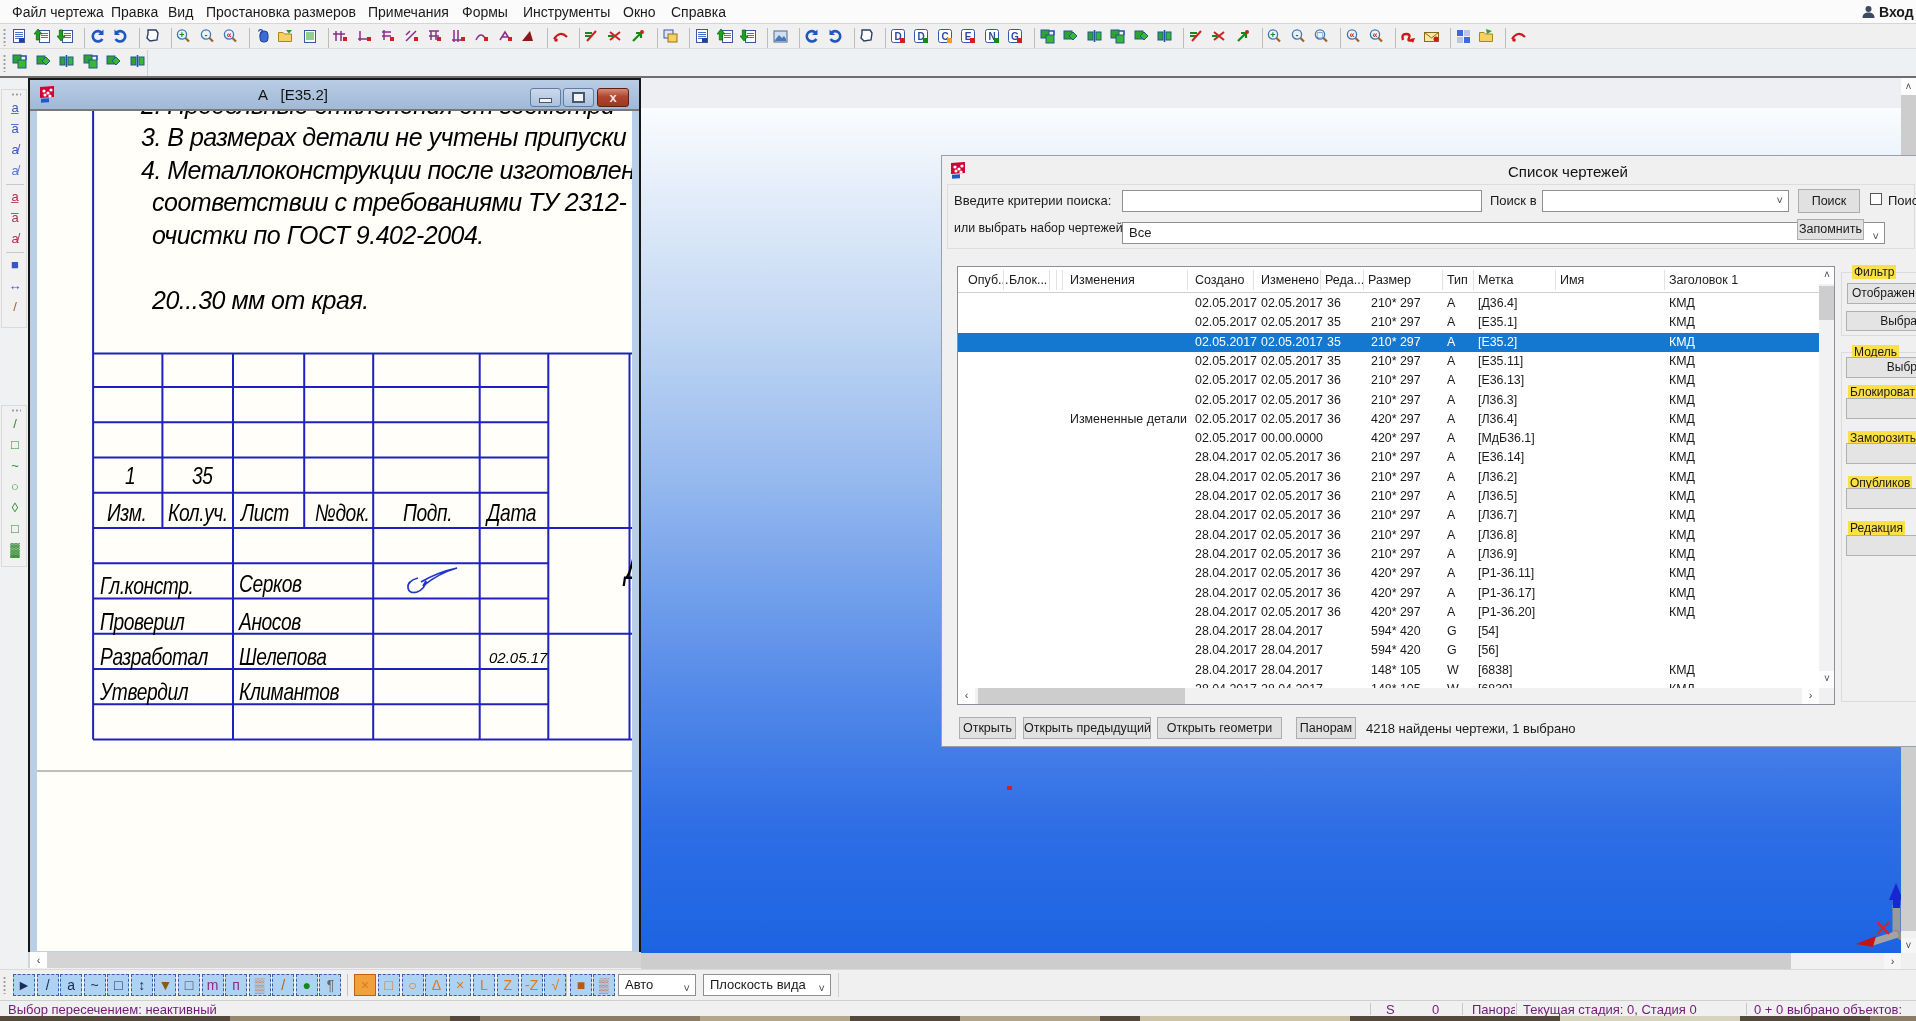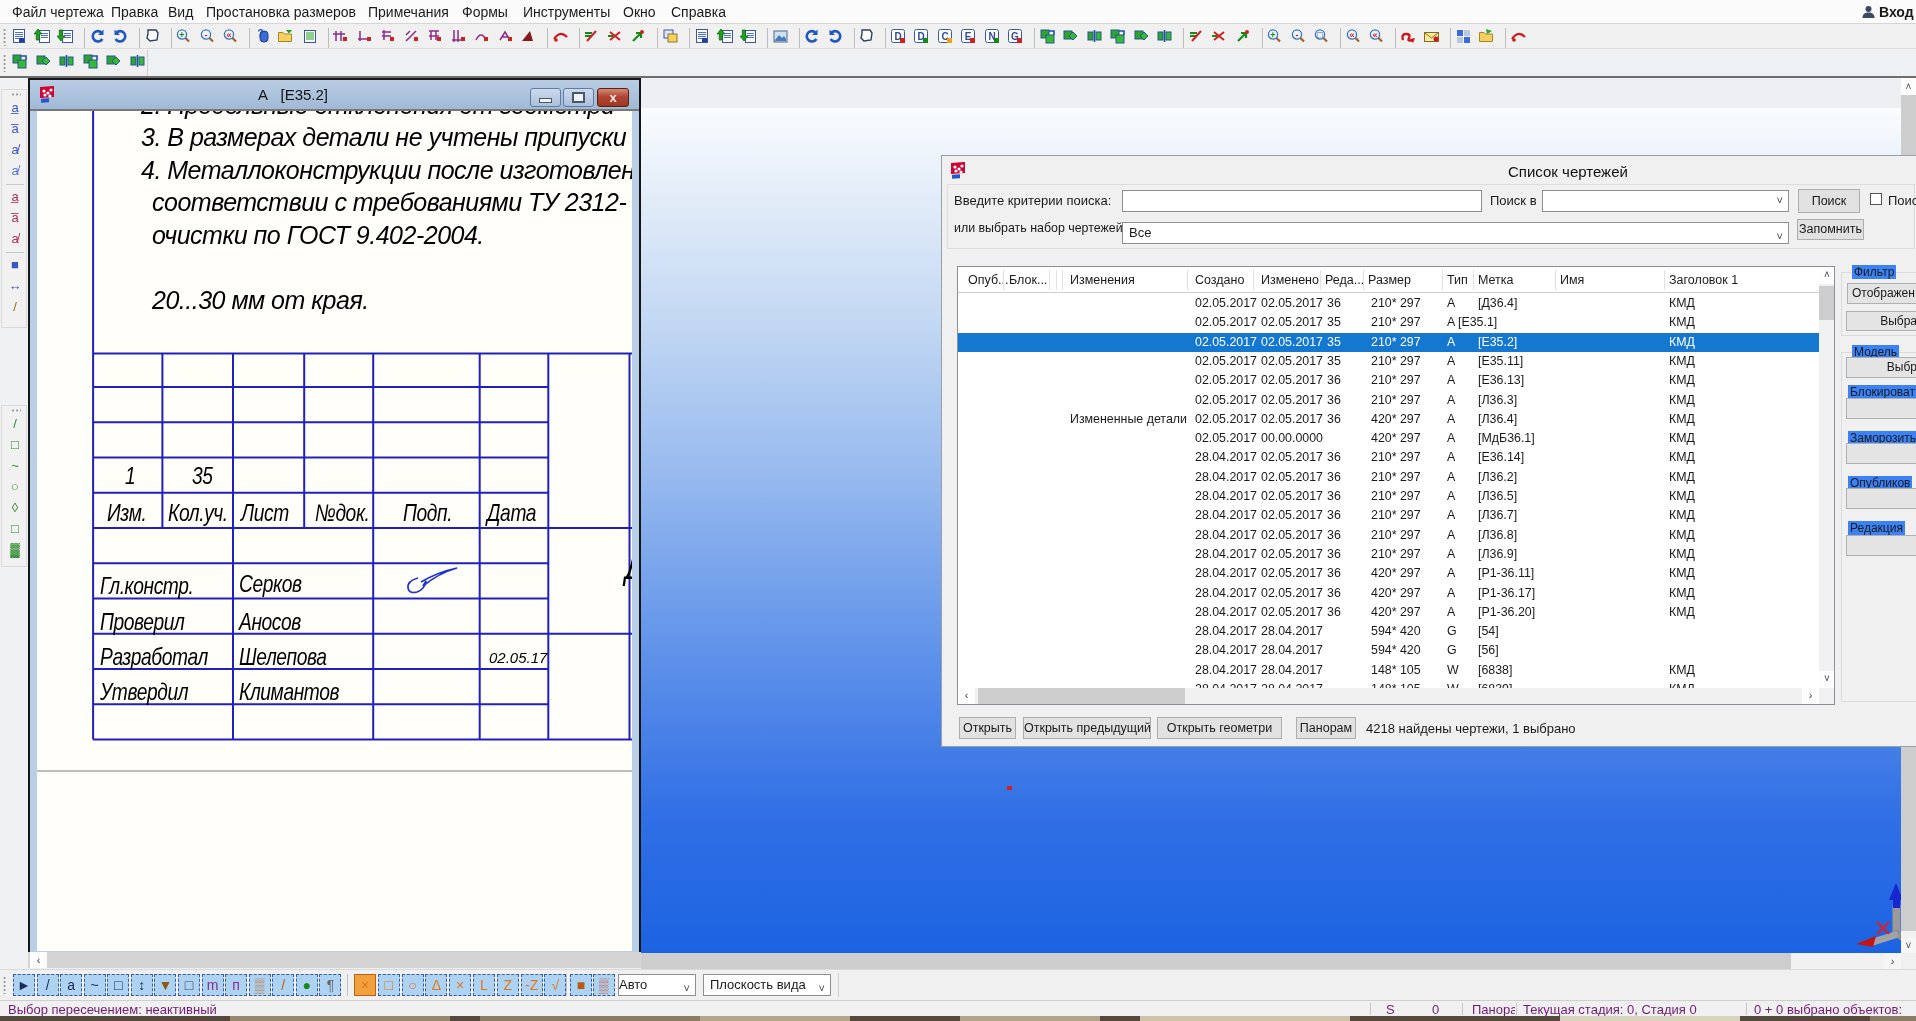--- a/index.html
+++ b/index.html
@@ -10,21 +10,21 @@
 .combo{position:absolute;background:#fff;border:1px solid #8f8f8f;font-size:13px;color:#1a1a1a}
 .combo .ch{position:absolute;right:5px;top:3px;font-size:11px;color:#444}
 .lbl{position:absolute;font-size:13px;color:#1a1a1a;white-space:nowrap}
 .mi{position:absolute;top:3px;height:18px;line-height:18px;font-size:14px;color:#1a1a1a;white-space:nowrap}
 .cell{position:absolute;top:4px;width:22px;height:22px;background:#aed2f2;border:1px dashed #3a5fa0;font-size:14px;line-height:20px;text-align:center;color:#223}
 .gosttxt{position:absolute;font-style:italic;font-size:25px;line-height:1;color:#000;white-space:nowrap;letter-spacing:-0.5px}
 .tcell{position:absolute;font-style:italic;font-size:24px;line-height:1;color:#000;white-space:nowrap;letter-spacing:-0.5px;transform:scaleX(0.8);transform-origin:0 0}
 .hrow{position:absolute;font-size:12.5px;color:#1a1a1a;white-space:nowrap}
 .drow{position:absolute;height:19.3px;line-height:19.3px;font-size:12.4px;color:#1a1a1a;white-space:nowrap}
 .drow span{position:absolute;top:0}
-.flbl{position:absolute;font-size:12px;color:#1a1a1a;white-space:nowrap;background:#3b82f6;padding:0 2px}
+.flbl{position:absolute;font-size:12px;color:#1a1a1a;white-space:nowrap;background:#fde047;padding:0 2px}
 .fbtn{position:absolute;background:#e4e4e4;border:1px solid #b0b0b0;font-size:12px;color:#1a1a1a}
 .ssep{position:absolute;top:2px;width:1px;height:12px;background:#c8c8c8}
 .stxt{position:absolute;top:1px;font-size:13px;color:#701a75;white-space:nowrap}
 </style></head>
 <body>
 
 <div class="ab" id="menubar" style="left:0;top:0;width:1916px;height:24px;background:#fbfbfb;border-bottom:1px solid #d5d5d5">
   <span class="mi" style="left:12px">Файл чертежа</span>
   <span class="mi" style="left:111px">Правка</span>
   <span class="mi" style="left:168px">Вид</span>
@@ -437,21 +437,21 @@
     <span class="lbl" style="left:12px;top:37px">Введите критерии поиска:</span>
     <div class="combo" style="left:180px;top:34px;width:360px;height:22px"></div>
     <span class="lbl" style="left:548px;top:37px">Поиск в</span>
     <div class="combo" style="left:600px;top:34px;width:247px;height:22px">
         <span class="ch">˅</span>
       </div>
     <div class="tbtn" style="left:856px;top:33px;width:62px;height:24px;line-height:22px">Поиск</div>
     <div class="ab" style="left:928px;top:37px;width:12px;height:12px;background:#fff;border:1px solid #555"></div>
     <span class="lbl" style="left:946px;top:37px">Поиск&nbsp;п</span>
     <span class="lbl" style="left:12px;top:65px;font-size:12.4px">или выбрать набор чертежей</span>
-    <div class="combo" style="left:180px;top:66px;width:667px;height:22px;line-height:20px"><span style="padding-left:6px">Все</span><span class="ch">˅</span></div>
+    <div class="combo" style="left:180px;top:66px;width:763px;height:22px;line-height:20px"><span style="padding-left:6px">Все</span><span class="ch">˅</span></div>
     <div class="tbtn" style="left:855px;top:63px;width:67px;height:21px;line-height:19px">Запомнить</div>
 
     <div class="ab" id="dtable" style="left:15px;top:110px;width:878px;height:439px;background:#fff;border:1px solid #8a8f98;overflow:hidden">
       <div class="ab" id="dhead" style="left:0;top:0;width:861px;height:26px;background:#fff;border-bottom:1px solid #d0d0d0">
         <span class="hrow" style="left:10px;top:6px">Опуб...</span>
         <span class="hrow" style="left:51px;top:6px">Блок...</span>
         <span class="hrow" style="left:112px;top:6px">Изменения</span>
         <span class="hrow" style="left:237px;top:6px">Создано</span>
         <span class="hrow" style="left:303px;top:6px">Изменено</span>
         <span class="hrow" style="left:367px;top:6px">Реда...</span>
@@ -482,21 +482,21 @@
             <span style="left:489px">А</span>
             <span style="left:520px">[Д36.4]</span>
             <span style="left:711px">КМД</span>
           </div>
           <div class="drow" style="top:19.3px;">
             <span style="left:237px">02.05.2017</span>
             <span style="left:303px">02.05.2017</span>
             <span style="left:369px">35</span>
             <span style="left:413px">210* 297</span>
             <span style="left:489px">А</span>
-            <span style="left:500px">[Е35.1]</span>
+            <span style="left:520px">[Е35.1]</span>
             <span style="left:711px">КМД</span>
           </div>
           <div class="drow" style="top:38.6px;background:#1478d1;color:#fff;width:861px;">
             <span style="left:237px">02.05.2017</span>
             <span style="left:303px">02.05.2017</span>
             <span style="left:369px">35</span>
             <span style="left:413px">210* 297</span>
             <span style="left:489px">А</span>
             <span style="left:520px">[Е35.2]</span>
             <span style="left:711px">КМД</span>
@@ -725,21 +725,21 @@
       <div class="cell" style="left:119.0px;color:#e07818">L</div>
       <div class="cell" style="left:142.8px;color:#e07818">Z</div>
       <div class="cell" style="left:166.6px;color:#e07818">-Z</div>
       <div class="cell" style="left:190.4px;color:#e07818">√</div>
     </div>
   <div class="ab" style="left:566px;top:4px;width:1px;height:22px;background:#c2c2c2"></div>
   <div class="ab" id="btbg3" style="left:570px;top:0">
       <div class="cell" style="left:0px;color:#b85a10">■</div>
       <div class="cell" style="left:23px;color:#cc4a22">▒</div>
     </div>
-  <div class="combo" style="left:618px;top:4px;width:78px;height:22px;line-height:20px"><span style="">Авто</span><span class="ch">˅</span></div>
+  <div class="combo" style="left:618px;top:4px;width:78px;height:22px;line-height:20px"><span style="padding-left:6px">Авто</span><span class="ch">˅</span></div>
   <div class="combo" style="left:703px;top:4px;width:128px;height:22px;line-height:20px"><span style="padding-left:6px">Плоскость вида</span><span class="ch">˅</span></div>
   <div class="ab" style="left:838px;top:3px;width:1px;height:24px;background:#d0d0d0"></div>
 </div>
 
 <div class="ab" id="status" style="left:0;top:1000px;width:1916px;height:15px;background:#f0f0f0;border-top:1px solid #cfcfcf">
   <span class="stxt" style="left:8px">Выбор пересечением: неактивный</span>
   <div class="ssep" style="left:1370px"></div>
   <span class="stxt" style="left:1386px">S</span>
   <span class="stxt" style="left:1432px">0</span>
   <div class="ssep" style="left:1462px"></div>

